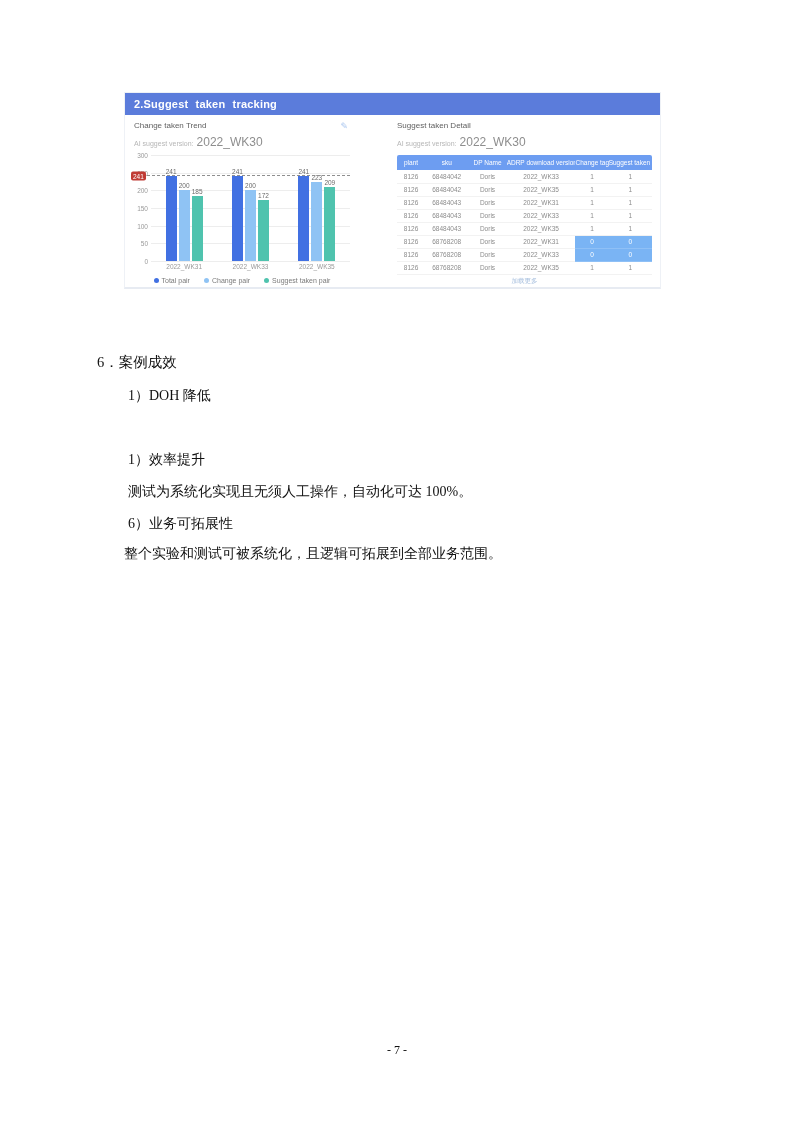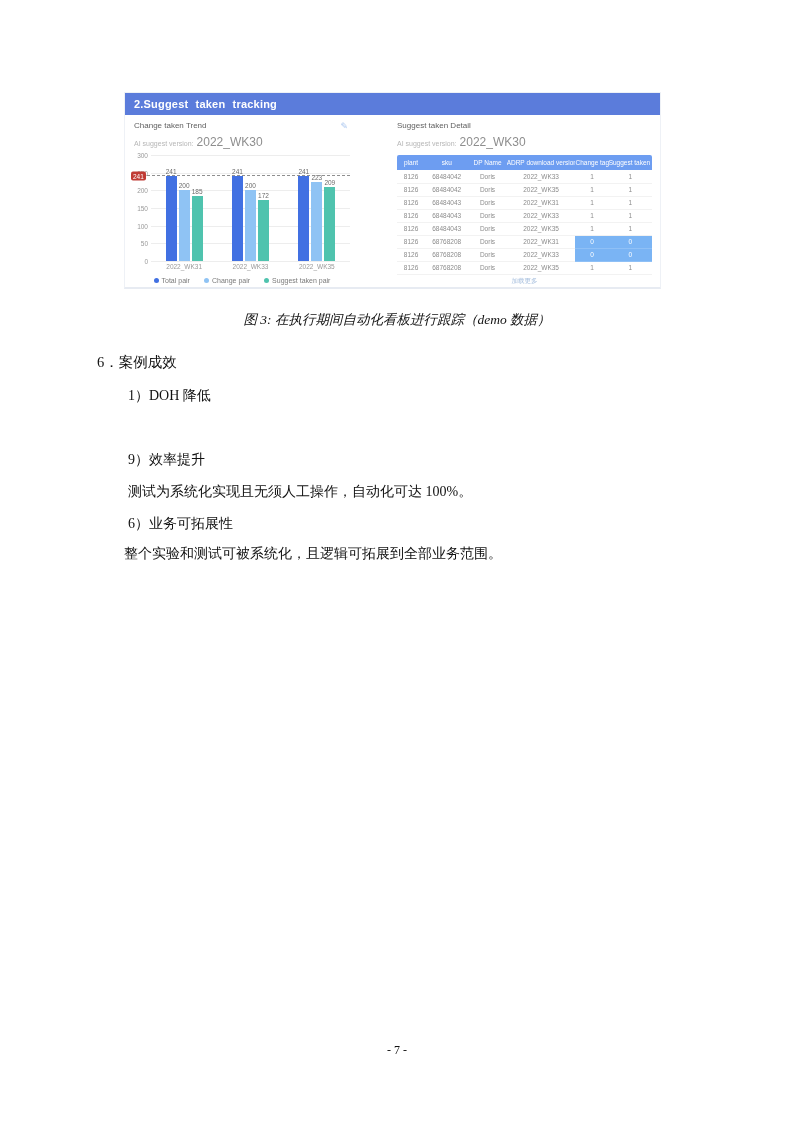--- a/index.html
+++ b/index.html
@@ -250,23 +250,22 @@
                 <td>1</td>
                 <td>1</td>
             </tr>
           </tbody>
         </table>
         <div class="load-more">加载更多</div>
       </div>
     </div>
   </div>
 
-  <div class="caption">图 3: 在执行期间自动化看板进行跟踪（demo 数据）</div>
   <div class="doc-heading">6．案例成效</div>
 
   <div class="doc-line" style="top:387px">1）DOH 降低</div>
-  <div class="doc-line" style="top:451px">9）效率提升</div>
+  <div class="doc-line" style="top:451px">1）效率提升</div>
   <div class="doc-line" style="top:483px">测试为系统化实现且无须人工操作，自动化可达 100%。</div>
   <div class="doc-line" style="top:515px">6）业务可拓展性</div>
   <div class="doc-line" style="top:545px; left:124px">整个实验和测试可被系统化，且逻辑可拓展到全部业务范围。</div>
 
   <div class="page-number">- 7 -</div>
 </div>
 
 </body></html>

